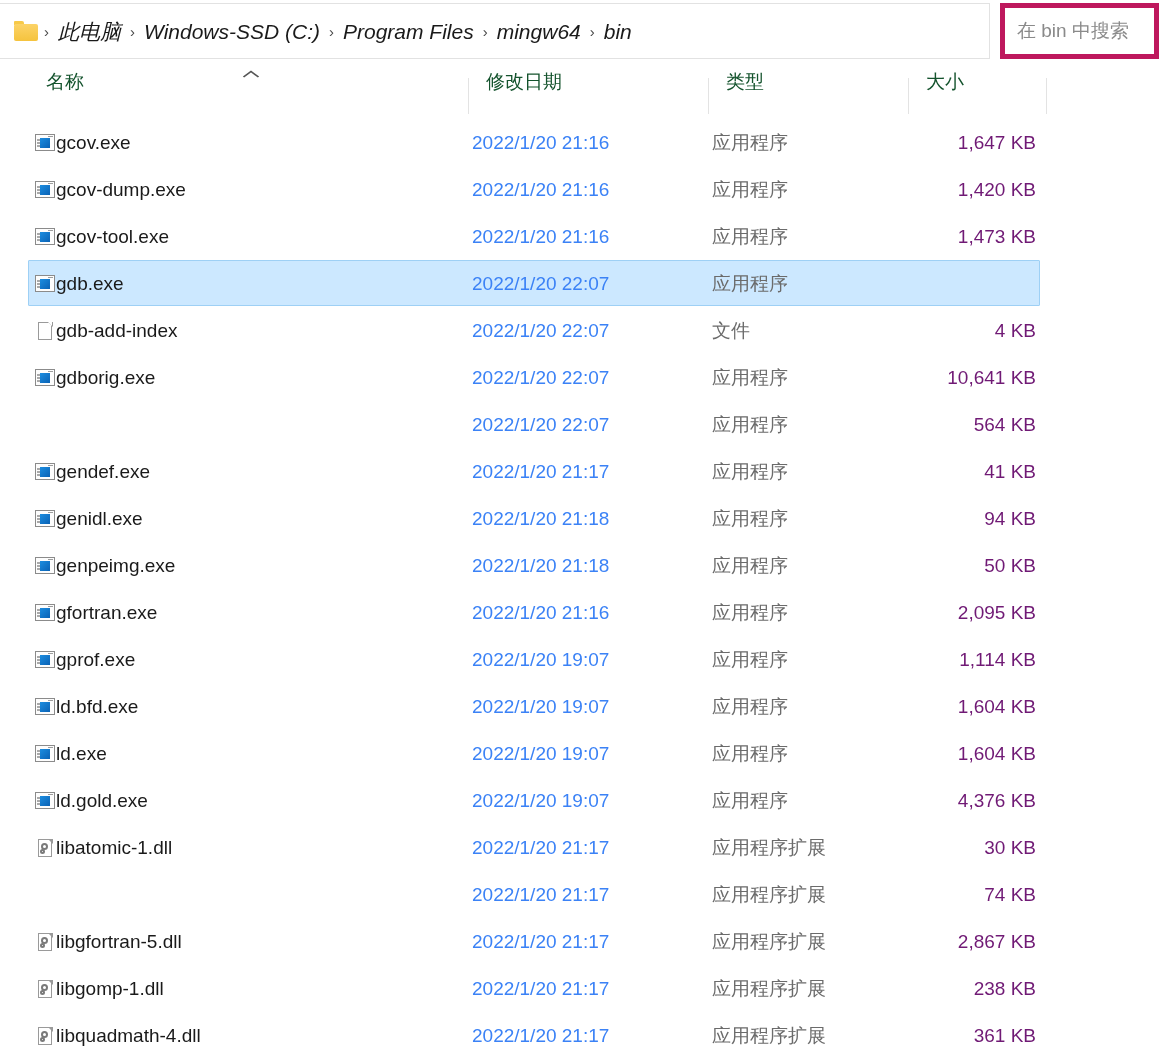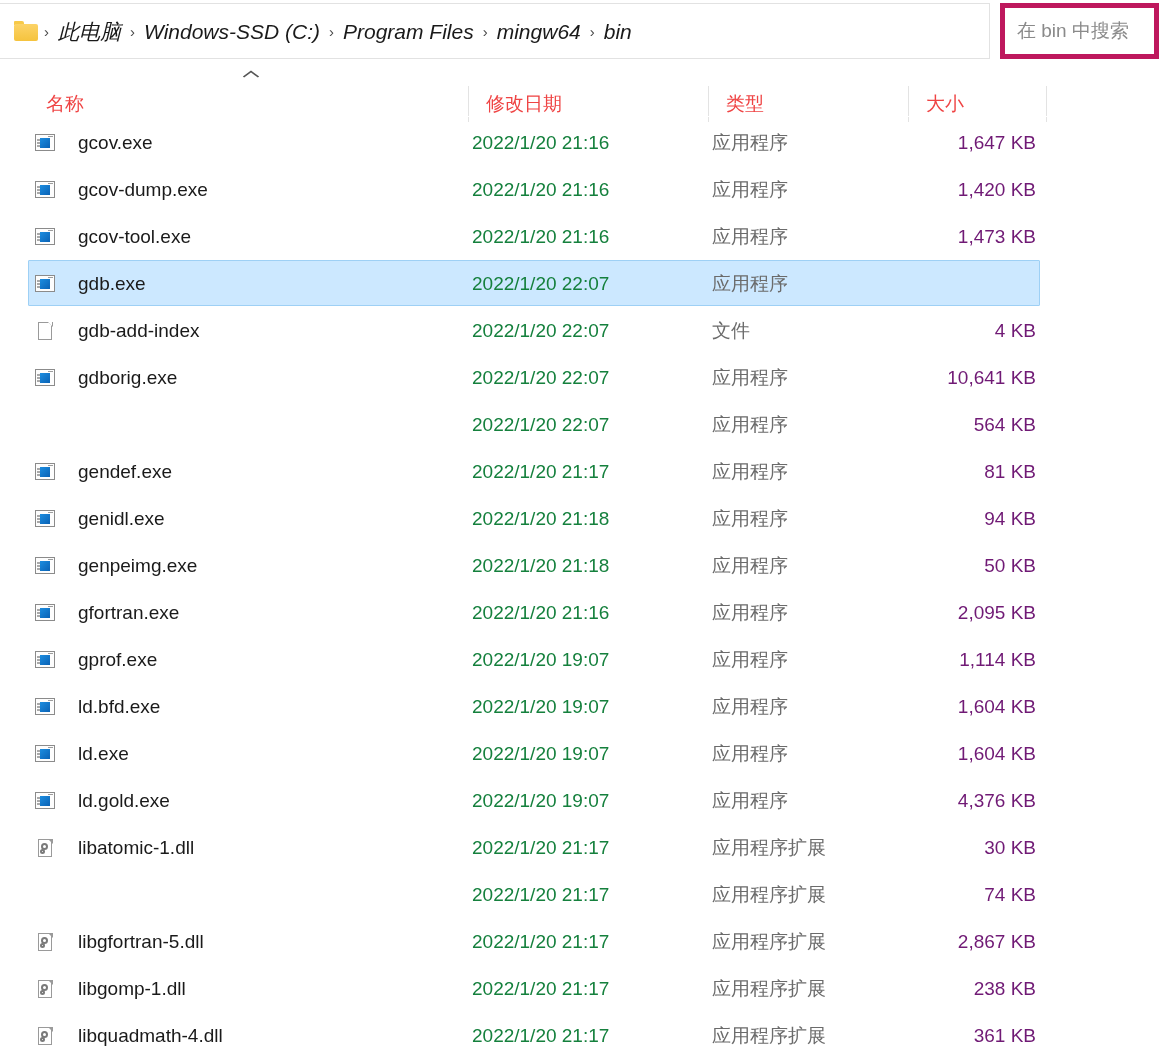--- a/index.html
+++ b/index.html
@@ -100,25 +100,24 @@
 
   
   .colheaders {
     position: absolute;
     left: 0; top: 63px;
     width: 1159px; height: 54px;
     background: #ffffff;
   }
   .col {
     position: absolute;
-    top: 14px; height: 54px;
-    display: flex;
-    align-items: center;
+    top: 6px; height: 54px;
+    display: flex;
     font-size: 19px;
-    color: #ef4444;
+    color: #14532d;
   }
   .col .lbl { padding-left: 18px; }
   .col.divider::before {
     content: "";
     position: absolute;
     left: 0; top: 9px;
     width: 1px; height: 36px;
     background: #e3e3e3;
   }
   #col-name { left: 28px; width: 440px; }
@@ -168,24 +167,24 @@
   }
   .cell {
     position: absolute;
     display: flex;
     align-items: center;
     height: 47px;
     font-size: 19px;
     color: #1a1a1a;
   }
   .c-name { left: 34px; }
-  .c-date { left: 472px; color: #15803d; }
+  .c-date { left: 472px; color: #3b82f6; }
   .c-type { left: 712px; color: #6b6b6b; }
   .c-size { left: 908px; width: 128px; justify-content: flex-end; color: #701a75; }
-  .fname { margin-left: 22px; white-space: nowrap; }
+  .fname { margin-left: 0; white-space: nowrap; }
 
   
   .ficon { width: 22px; height: 20px; position: relative; flex: none; }
 
   
   .ico-exe .frame {
     position: absolute; left: 1px; top: 1px;
     width: 20px; height: 17px;
     border: 1px solid #8b8b8b;
     background: #fdfdfd;
@@ -433,21 +432,21 @@
           <span class="l1"></span>
           <span class="l2"></span>
           <span class="l3"></span>
           <span class="d1"></span>
           <span class="sq"></span>
         </span>
         <span class="fname">gendef.exe</span>
       </div>
       <div class="cell c-date">2022/1/20 21:17</div>
       <div class="cell c-type">应用程序</div>
-      <div class="cell c-size">81 KB</div>
+      <div class="cell c-size">41 KB</div>
     </div>
     <div class="row">
       <div class="sel-bg"></div>
       <div class="cell c-name">
         <span class="ficon ico-exe">
           <span class="frame"></span>
           <span class="l1"></span>
           <span class="l2"></span>
           <span class="l3"></span>
           <span class="d1"></span>

